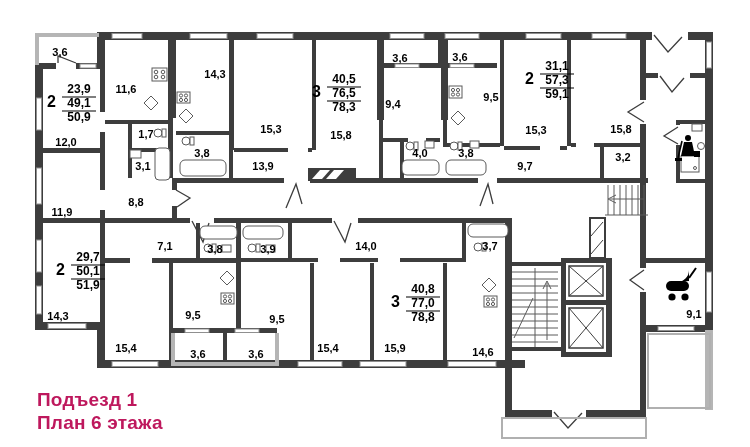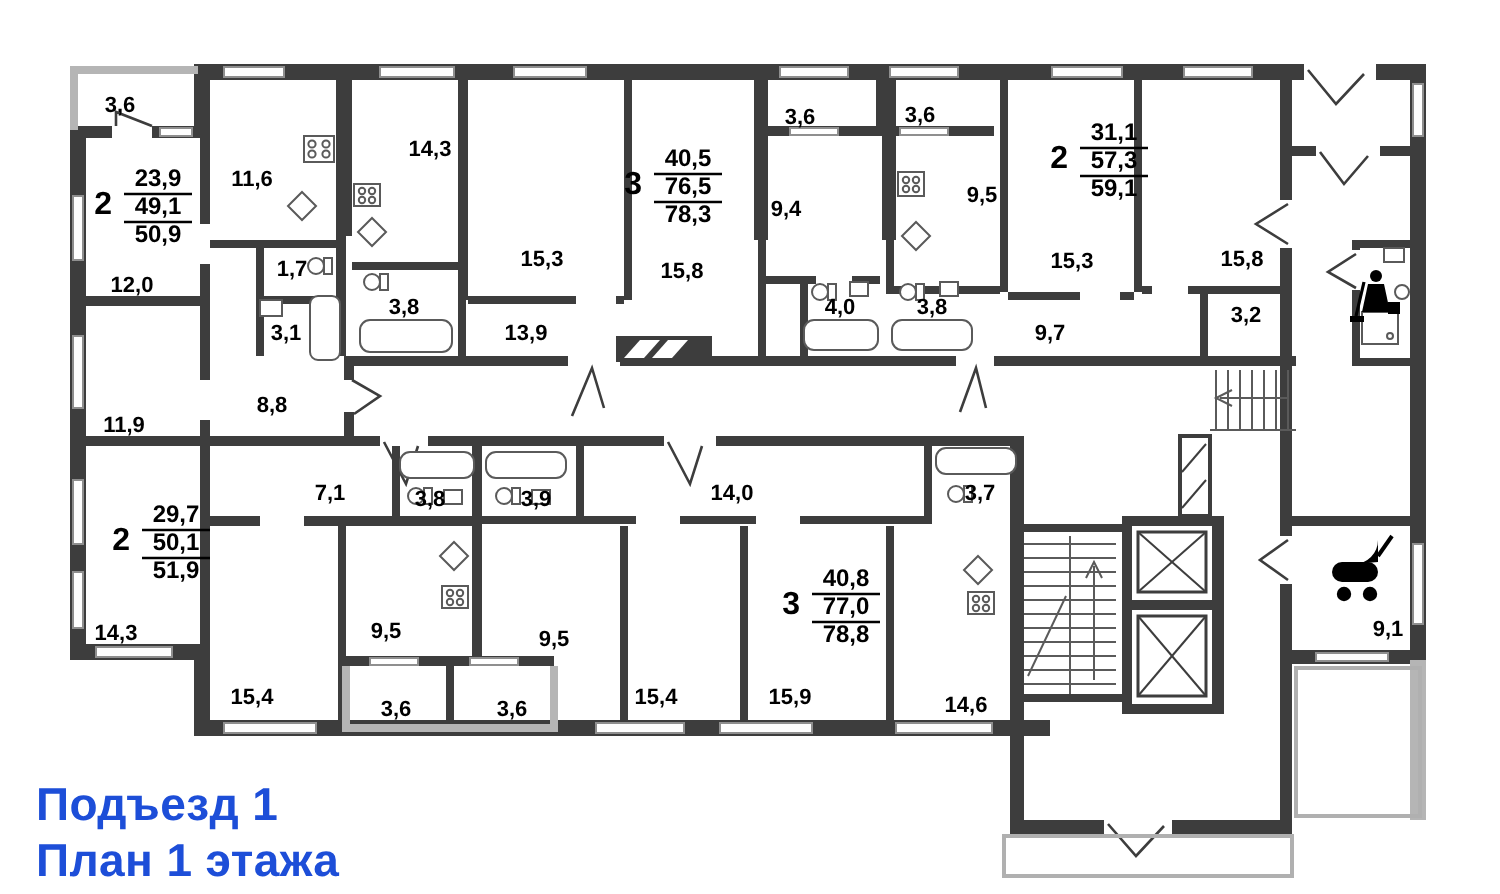--- a/index.html
+++ b/index.html
@@ -3,22 +3,22 @@
 <meta charset="utf-8">
 <style>
   html,body{margin:0;padding:0;background:#ffffff;}
   .stage{position:relative;width:750px;height:447px;background:#fff;overflow:hidden;
          font-family:"Liberation Sans",sans-serif;}
   svg{position:absolute;left:0;top:0;}
   svg text{font-family:"Liberation Sans",sans-serif;font-weight:bold;fill:#000;}
   .room-lbl{font-size:11px;}
   .apt-num{font-size:16px;}
   .apt-val{font-size:12px;}
-  .caption{position:absolute;left:18px;top:388px;color:#1d4ed8;font-weight:bold;
-           font-size:23px;line-height:1.22;letter-spacing:.2px;}
+  .caption{position:absolute;left:37px;top:388px;color:#be185d;font-weight:bold;
+           font-size:19px;line-height:1.22;letter-spacing:.2px;}
 </style>
 </head>
 <body>
 
 <div class="stage">
 <svg width="750" height="447" viewBox="0 0 750 447">
 
   <g fill="#3d3d3d">
 
     <rect x="97" y="32" width="616" height="8"></rect>
@@ -424,15 +424,15 @@
   </g>
 
   <g fill="none" stroke="#b0b0b0" stroke-width="2">
     <rect x="502" y="418" width="144" height="20"></rect>
     <rect x="648" y="334" width="62" height="74"></rect>
   </g>
 </svg>
 
 <div class="caption">
   <div>Подъезд 1</div>
-  <div>План 1 этажа</div>
+  <div>План 6 этажа</div>
 </div>
 </div>
 
 </body></html>

